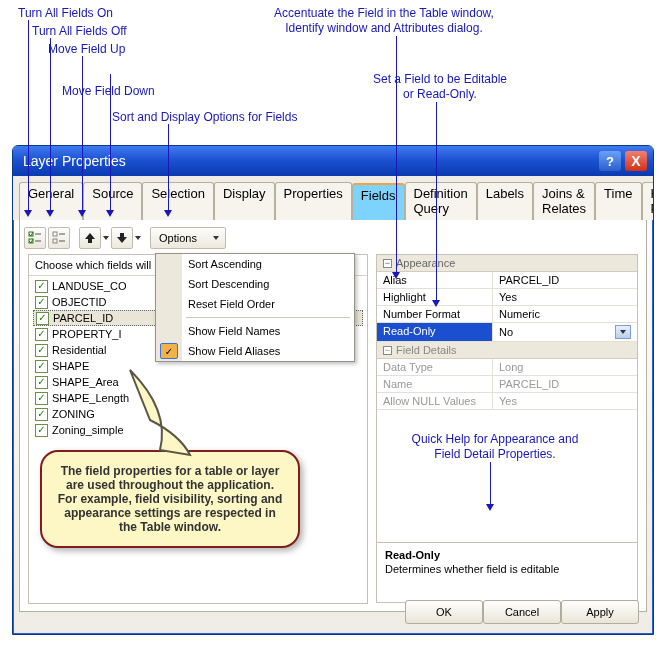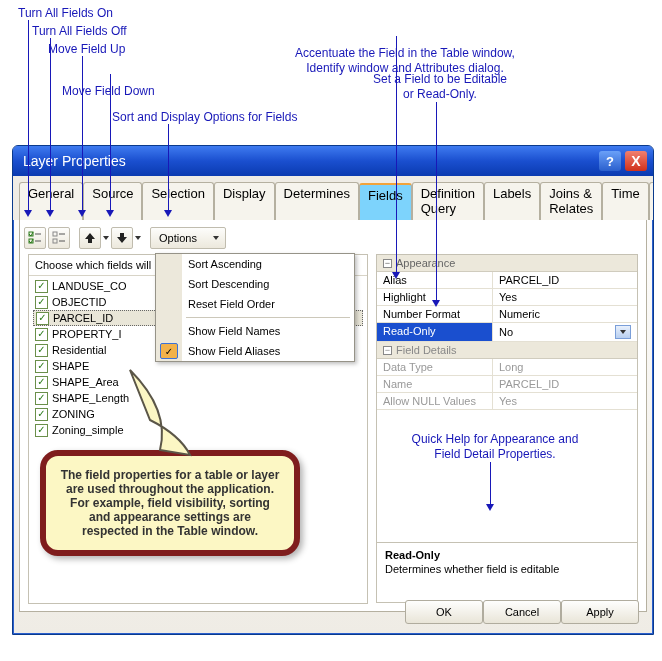--- a/index.html
+++ b/index.html
@@ -43,34 +43,34 @@
   .dd-btn { width:16px; height:14px; background:linear-gradient(#e8f0fc,#b8cff0); border:1px solid #7a9ed8; display:flex;align-items:center;justify-content:center;}
   .help-box { position:absolute; left:0; right:0; bottom:0; height:60px; border-top:1px solid #c5c1b3; padding:6px 8px;}
   .help-box .ht { font-weight:bold; margin-bottom:2px;}
   .menu { position:absolute; left:135px; top:33px; width:200px; background:#fff; border:1px solid #969388; box-shadow:2px 2px 4px rgba(0,0,0,0.25); z-index:5;}
   .menu-strip { position:absolute; left:0; top:0; bottom:0; width:26px; background:#ece8db;}
   .menu-item { position:relative; padding:4px 10px 4px 32px;}
   .menu-sep { height:1px; margin:3px 4px 3px 30px; background:#ccc8ba;}
   .menu-chk { position:absolute; left:4px; top:2px; width:18px; height:16px; border:1px solid #3a72d8; background:#f2b24a; border-radius:2px; display:flex;align-items:center;justify-content:center;font-size:10px;}
   .dlg-buttons { position:absolute; right:14px; bottom:10px; display:flex; gap:0;}
   .dlg-btn { width:78px; height:24px; border:1px solid #b0ac9e; background:linear-gradient(#fefefd,#e9e5d8); border-radius:3px; display:flex; align-items:center; justify-content:center;}
-  .callout { position:absolute; left:40px; top:450px; width:260px; background:#fcf7c4; border:6px solid #7f1d1d; border-radius:18px; padding:12px 14px; text-align:center; font-weight:bold; color:#333; font-size:12px; z-index:8; box-shadow:3px 3px 6px rgba(0,0,0,0.3);}
+  .callout { position:absolute; left:40px; top:450px; width:260px; background:#fcf7c4; border:2px solid #7f1d1d; border-radius:18px; padding:12px 14px; text-align:center; font-weight:bold; color:#333; font-size:12px; z-index:8; box-shadow:3px 3px 6px rgba(0,0,0,0.3);}
   .callout-tail { position:absolute; left:160px; top:400px; width:0; height:0; z-index:9; }
   .callout-tail svg { overflow:visible; }
   svg.icon { display:block; }
 </style>
 </head>
 <body>
 
 <div class="annotation" style="left:18px; top:6px; text-align:left;">Turn All Fields On</div>
 <div class="annotation" style="left:32px; top:24px; text-align:left;">Turn All Fields Off</div>
 <div class="annotation" style="left:48px; top:42px; text-align:left;">Move Field Up</div>
 <div class="annotation" style="left:62px; top:60px; text-align:left;margin-top:24px;">Move Field Down</div>
 <div class="annotation" style="left:112px; top:110px; text-align:right;">Sort and Display Options for Fields</div>
-<div class="annotation" style="left:275px; top:6px; width:260px; white-space:pre-line;margin-top:40px;">Accentuate the Field in the Table window,
+<div class="annotation" style="left:254px; top:6px; width:260px; white-space:pre-line;">Accentuate the Field in the Table window,
 Identify window and Attributes dialog.</div>
 <div class="annotation" style="left:340px; top:72px; width:200px; white-space:pre-line;">Set a Field to be Editable
 or Read-Only.</div>
 <div class="annotation" style="left:385px; top:432px; width:220px; white-space:pre-line;">Quick Help for Appearance and
 Field Detail Properties.</div>
 
 <div class="ann-line" style="left:28px; top:20px; width:1px; height:192px;"></div>
 <div class="arrowhead" style="left:24px; top:210px; border-left:4px solid transparent; border-right:4px solid transparent; border-top:7px solid #1818b8;"></div>
 <div class="ann-line" style="left:50px; top:38px; width:1px; height:174px;"></div>
 <div class="arrowhead" style="left:46px; top:210px; border-left:4px solid transparent; border-right:4px solid transparent; border-top:7px solid #1818b8;"></div>
@@ -94,21 +94,21 @@
       <div class="title-btn btn-help">?</div>
       <div class="title-btn btn-close">X</div>
     </div>
   </div>
 
   <div class="tabrow">
     <div class="tab">General</div>
     <div class="tab">Source</div>
     <div class="tab">Selection</div>
     <div class="tab">Display</div>
-    <div class="tab">Determines</div>
+    <div class="tab">Properties</div>
     <div class="tab active">Fields</div>
     <div class="tab">Definition Query</div>
     <div class="tab">Labels</div>
     <div class="tab">Joins &amp; Relates</div>
     <div class="tab">Time</div>
     <div class="tab">HTML Popup</div>
   </div>
 
   <div class="tabbody">
     <div class="toolbar">

